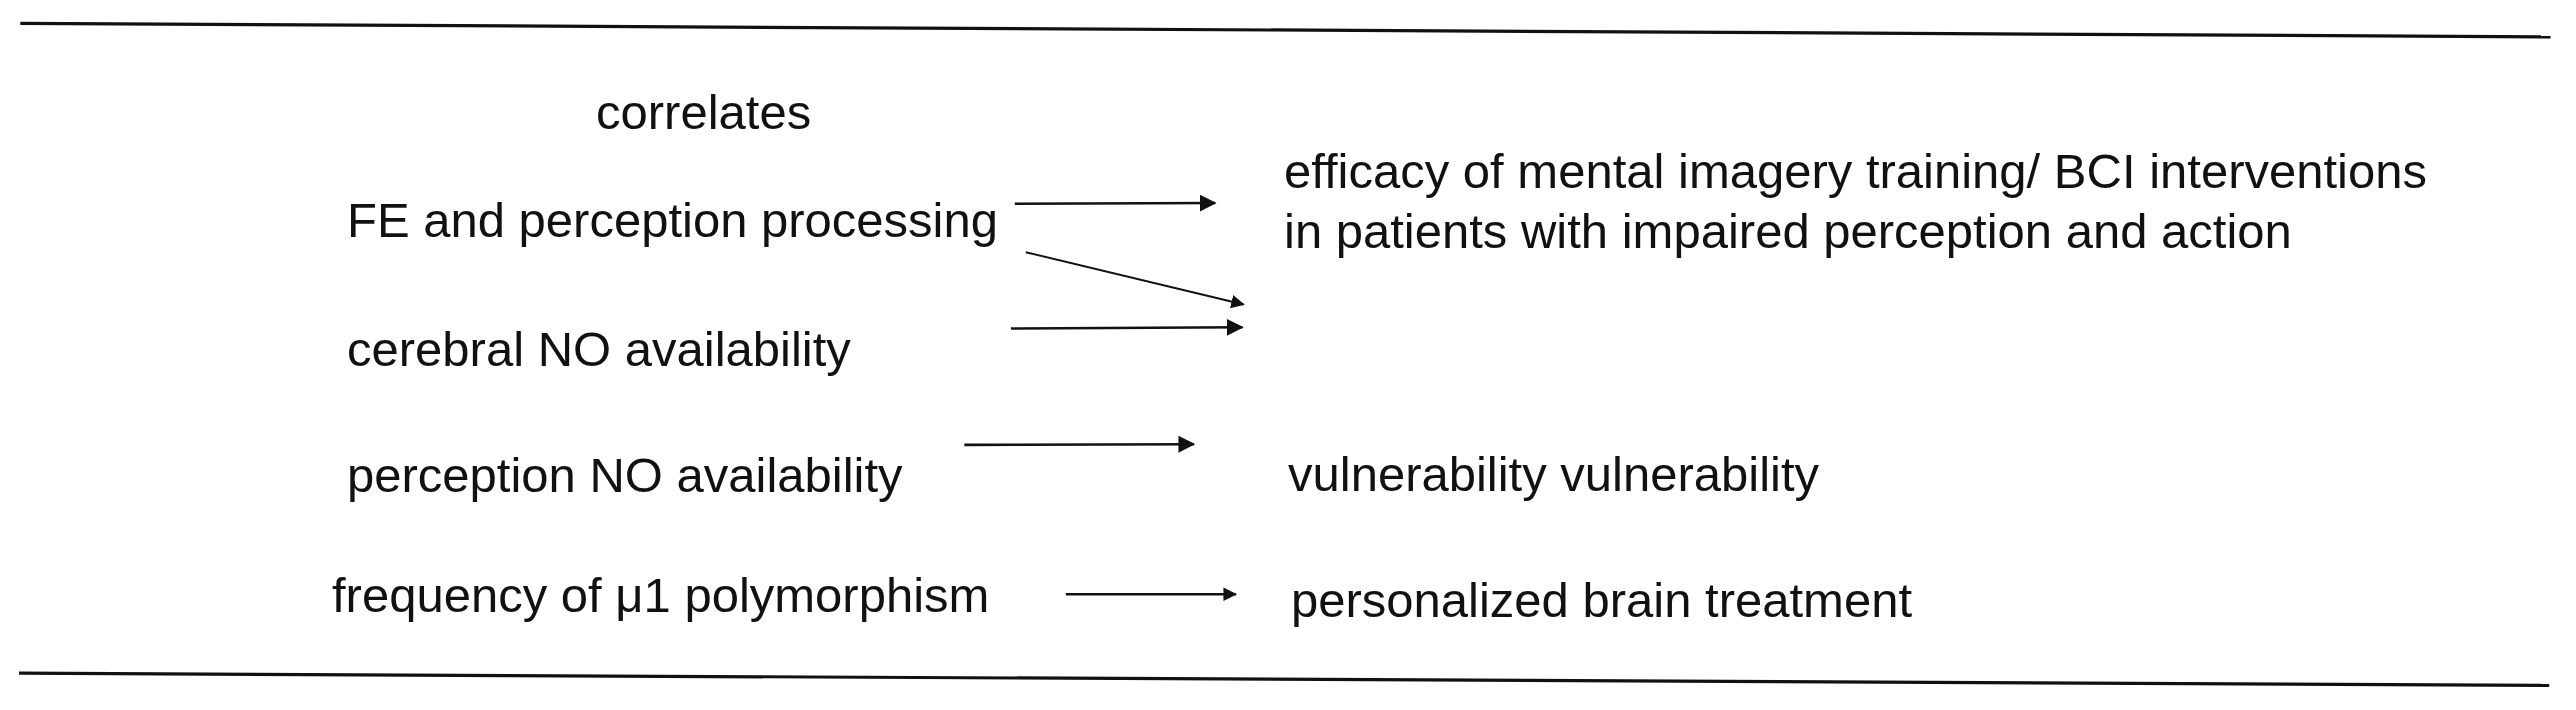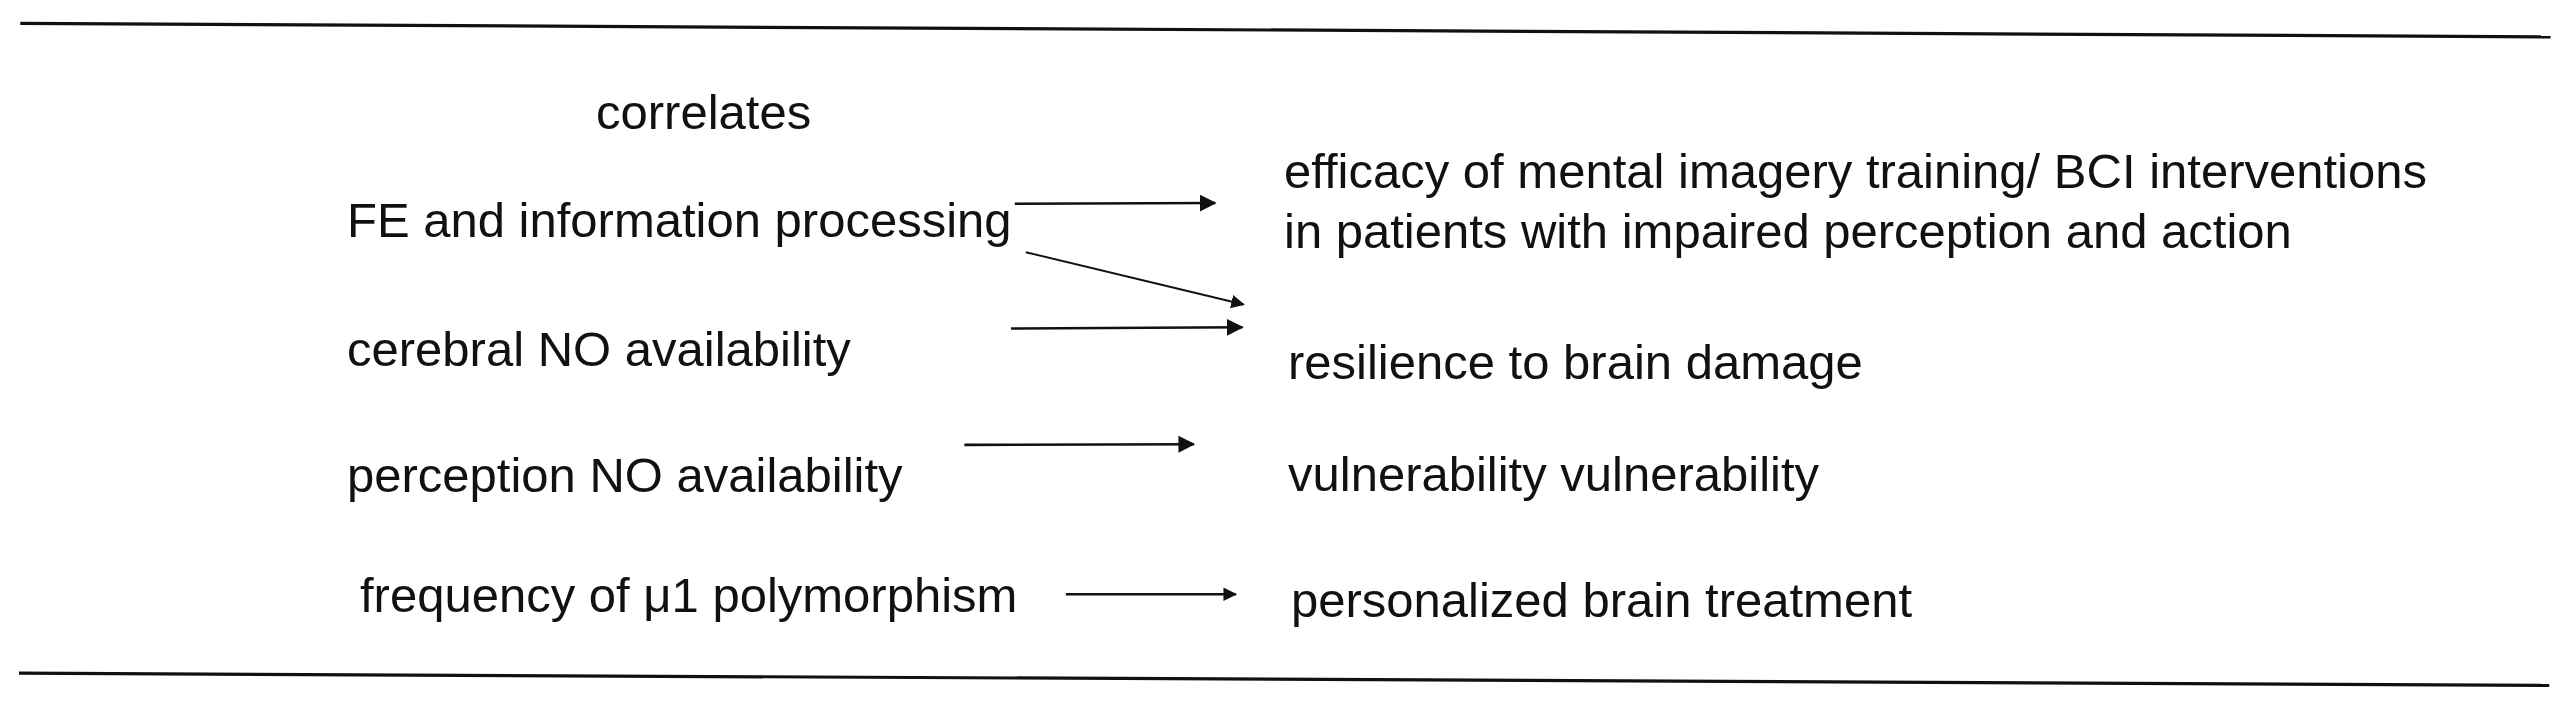--- a/index.html
+++ b/index.html
@@ -58,31 +58,30 @@
     <line x1="1568" y1="315" x2="1878" y2="314" stroke="#111111" stroke-width="4" marker-end="url(#ah)"></line>
     <line x1="1585" y1="390" x2="1922" y2="471" stroke="#111111" stroke-width="3" marker-end="url(#ahs)"></line>
     <line x1="1562" y1="508" x2="1920" y2="506" stroke="#111111" stroke-width="4" marker-end="url(#ah)"></line>
     <line x1="1490" y1="688" x2="1845" y2="687" stroke="#111111" stroke-width="4" marker-end="url(#ah)"></line>
     <line x1="1647" y1="919" x2="1910" y2="919" stroke="#111111" stroke-width="3.5" marker-end="url(#ahs)"></line>
   </svg>
 
   <div class="hdr" style="left:596px; top:82px;">correlates</div>
 
 
-  <div class="txt" style="left:347px; top:190px;">FE and information processing</div>
+  <div class="txt" style="left:347px; top:190px;">FE and perception processing</div>
 
   <div class="txt" style="left:347px; top:319px;text-align:right;">cerebral NO availability</div>
 
   <div class="txt" style="left:347px; top:445px;">perception NO availability</div>
 
-  <div class="txt" style="left:360px; top:565px;text-align:center;">frequency of μ1 polymorphism</div>
+  <div class="txt" style="left:332px; top:565px;text-align:center;">frequency of μ1 polymorphism</div>
 
   <div class="txt" style="left:1284px; top:141px;">efficacy of mental imagery training/ BCI interventions
 in patients with impaired perception and action</div>
 
-  <div class="txt" style="left:1288px; top:332px;">resilience to brain damage</div>
 
   <div class="txt" style="left:1288px; top:444px;">vulnerability vulnerability</div>
 
   <div class="txt" style="left:1291px; top:570px;">personalized brain treatment</div>
 
 </div>
 
 
 </body></html>

